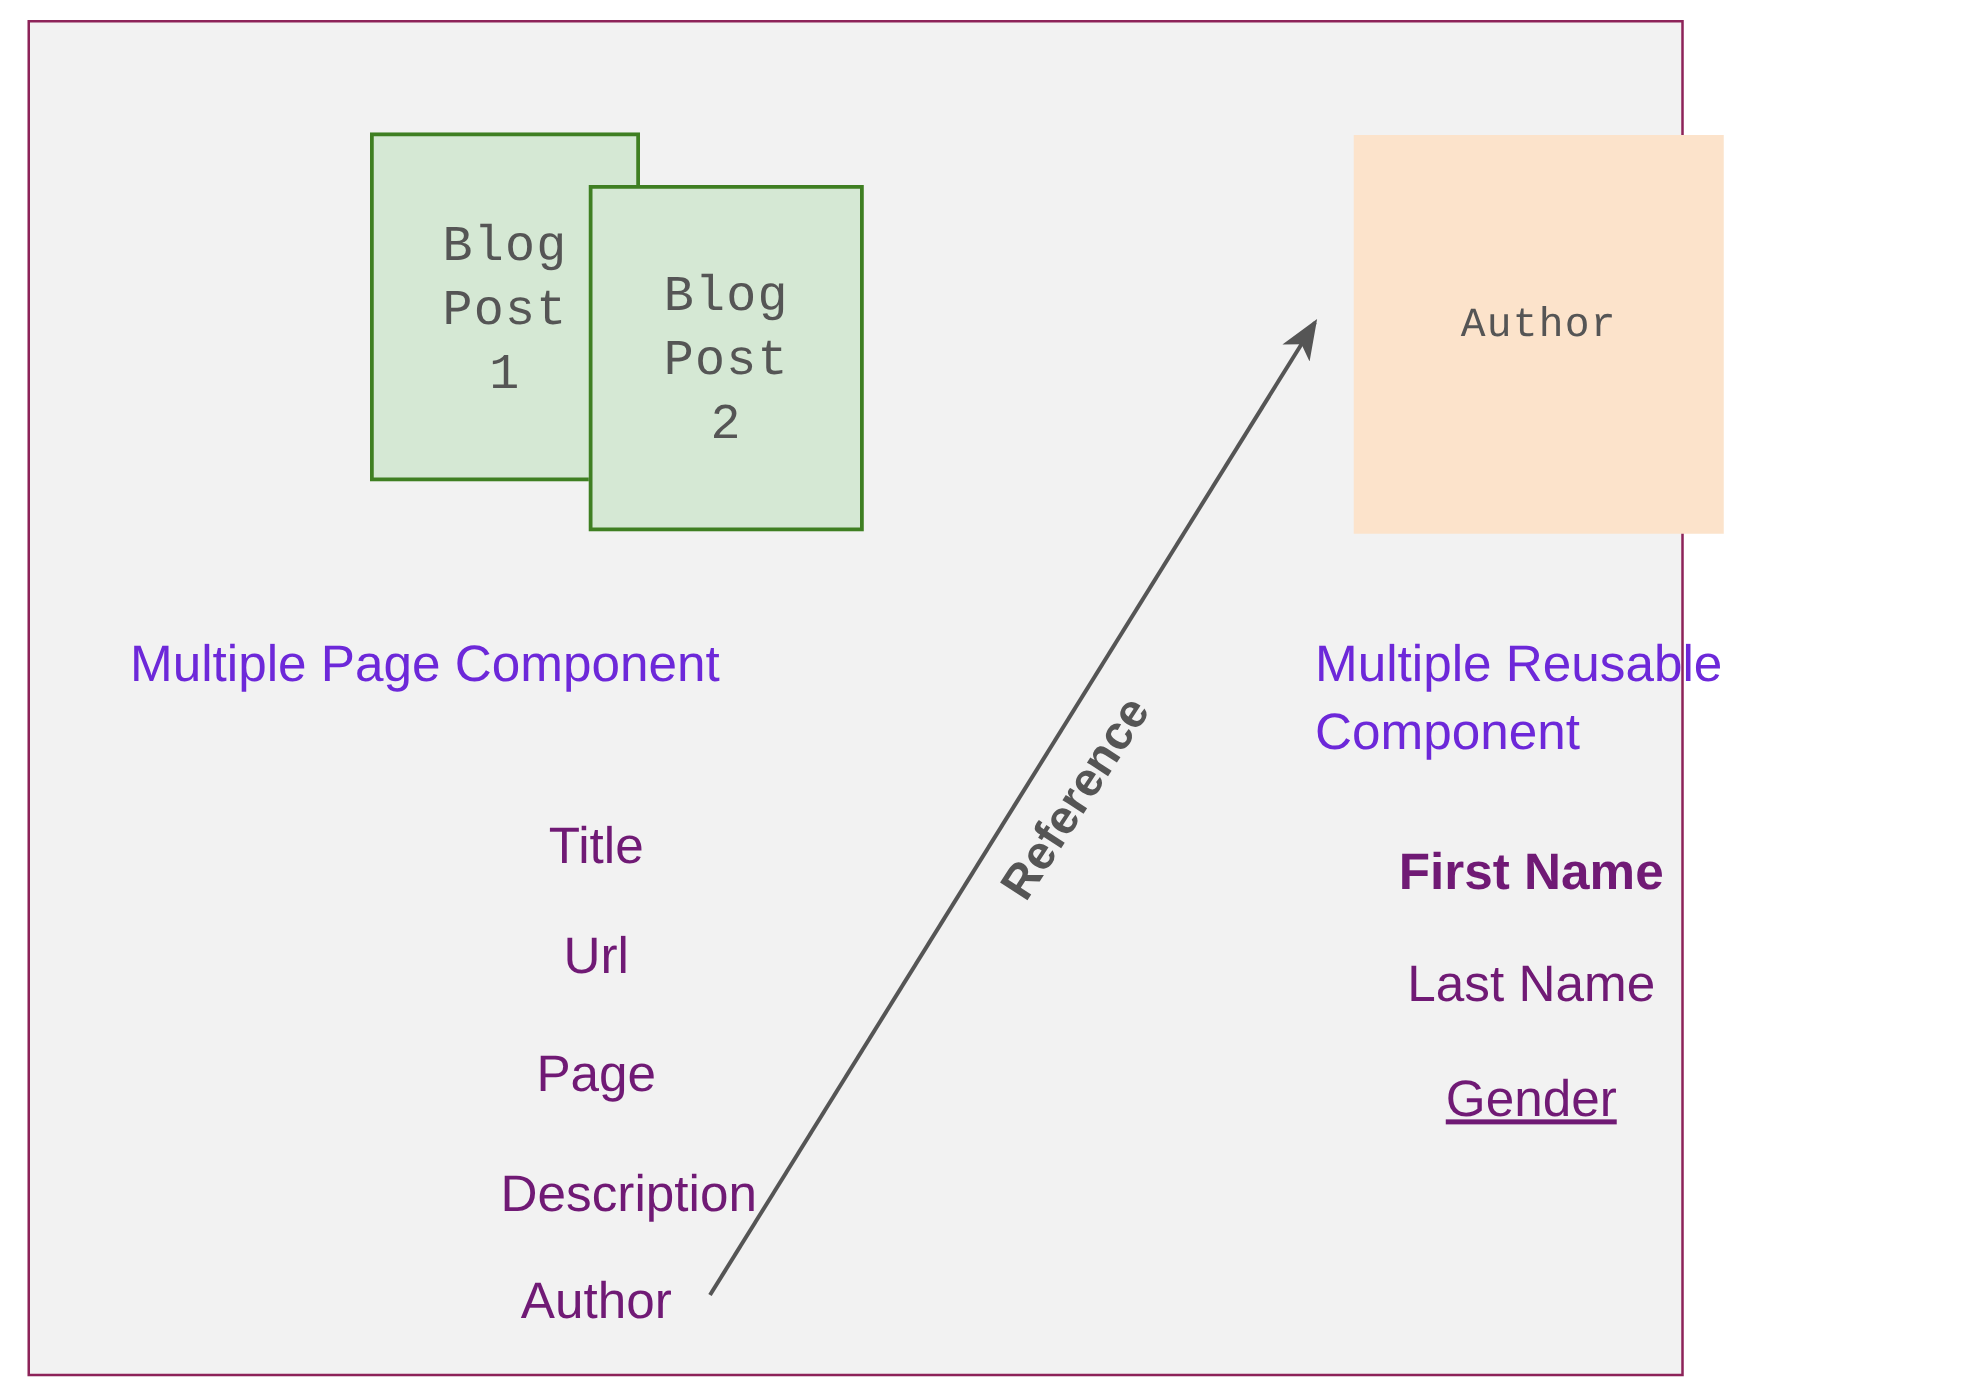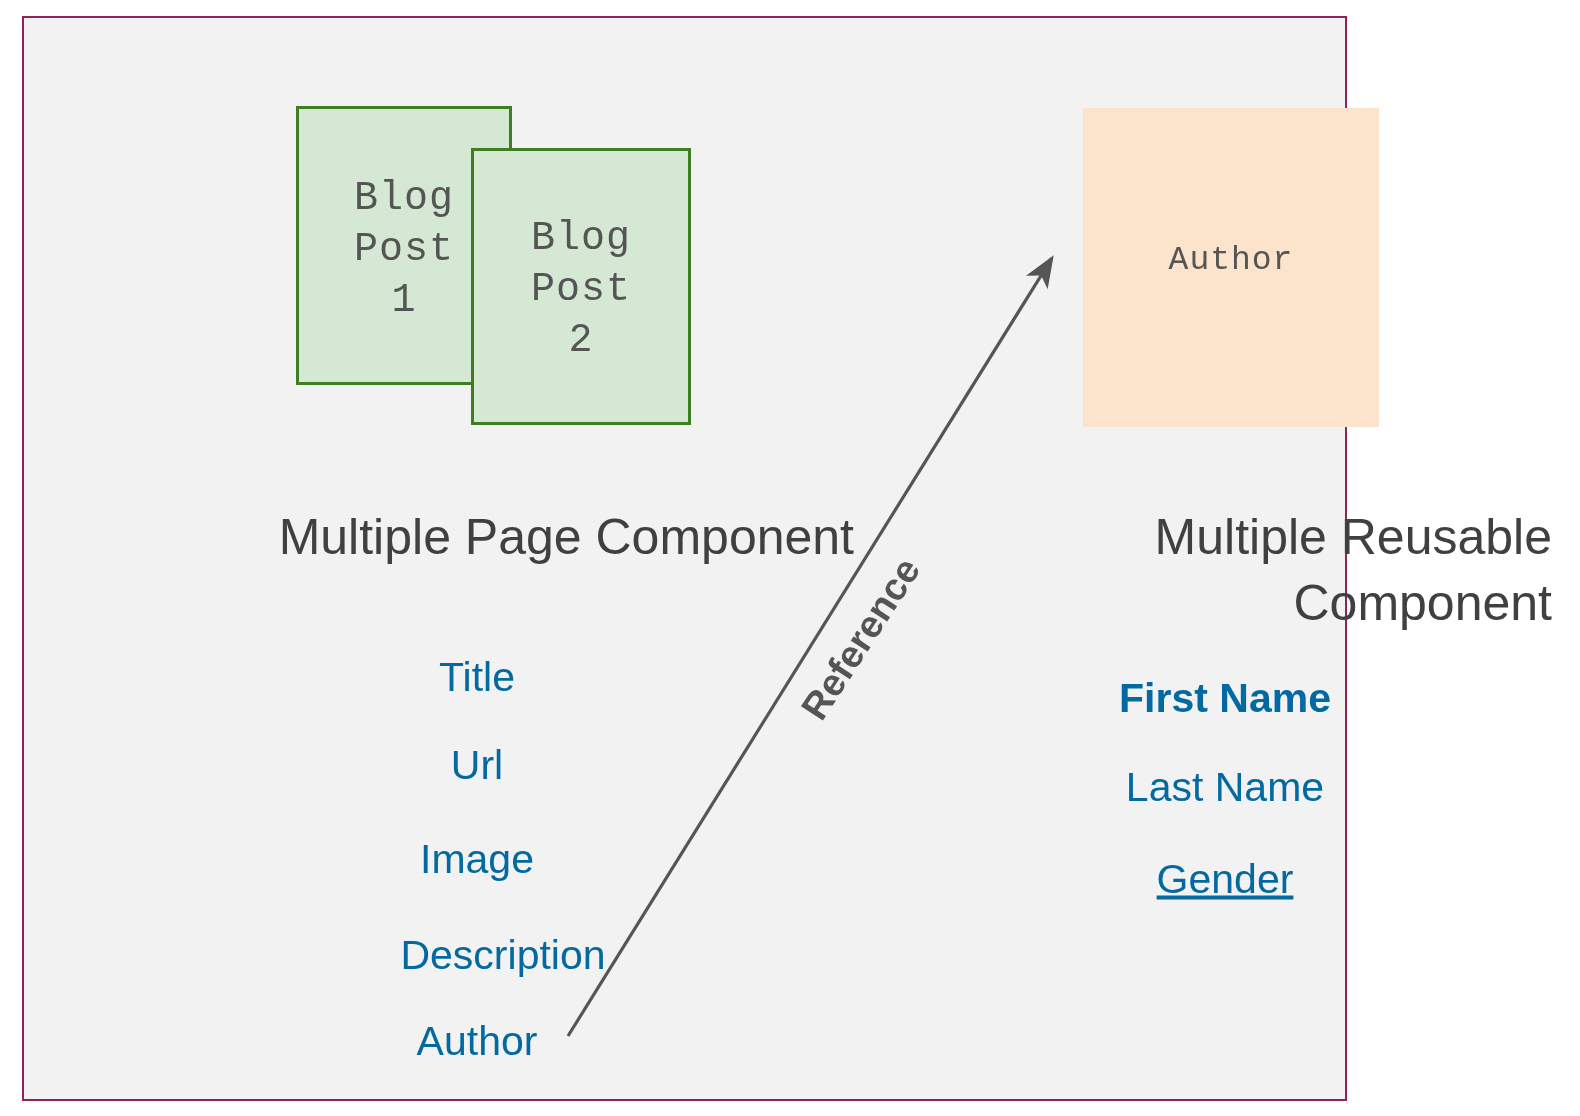--- a/index.html
+++ b/index.html
@@ -66,35 +66,35 @@
   }
   #author-box .card-label {
     font-size: 33px;
     transform: translateY(-6px);
   }
 
   
   .caption {
     position: absolute;
     font-family: "Liberation Sans", sans-serif;
-    font-size: 50px;
-    color: #404040;
-    text-align: right;
+    font-size: 41px;
+    color: #6d28d9;
+    text-align: left;
     line-height: 1.32;
     white-space: pre-line;
   }
   #caption-left  { left: 80px;   top: 486px; width: 750px; }
   #caption-right { left: 1028px; top: 486px; width: 500px; }
 
   
   .field {
     position: absolute;
     font-family: "Liberation Sans", sans-serif;
     font-size: 41px;
-    color: #0369a1;
+    color: #701a75;
     text-align: center;
     white-space: nowrap;
     transform: translate(-50%, -50%);
   }
 
   
   #arrow-svg {
     position: absolute;
     left: 0;
     top: 0;
@@ -137,21 +137,21 @@
     <div id="author-box">
       <div class="card-label">Author</div>
     </div>
 
     <div class="caption" id="caption-left">Multiple Page Component</div>
     <div class="caption" id="caption-right">Multiple Reusable
 Component</div>
 
     <div class="field" style="left:453px; top:659px;">Title</div>
     <div class="field" style="left:453px; top:747px;">Url</div>
-    <div class="field" style="left:453px; top:841px;">Image</div>
+    <div class="field" style="left:453px; top:841px;">Page</div>
     <div class="field" style="left:479px; top:937px;">Description</div>
     <div class="field" style="left:453px; top:1023px;">Author</div>
 
     <div class="field" style="left:1201px; top:680px;font-weight:bold;">First Name</div>
     <div class="field" style="left:1201px; top:769px;">Last Name</div>
     <div class="field" style="left:1201px; top:861px;text-decoration:underline;">Gender</div>
   </div>
 
   <svg id="arrow-svg" viewBox="0 0 1580 1116">
     <defs>

